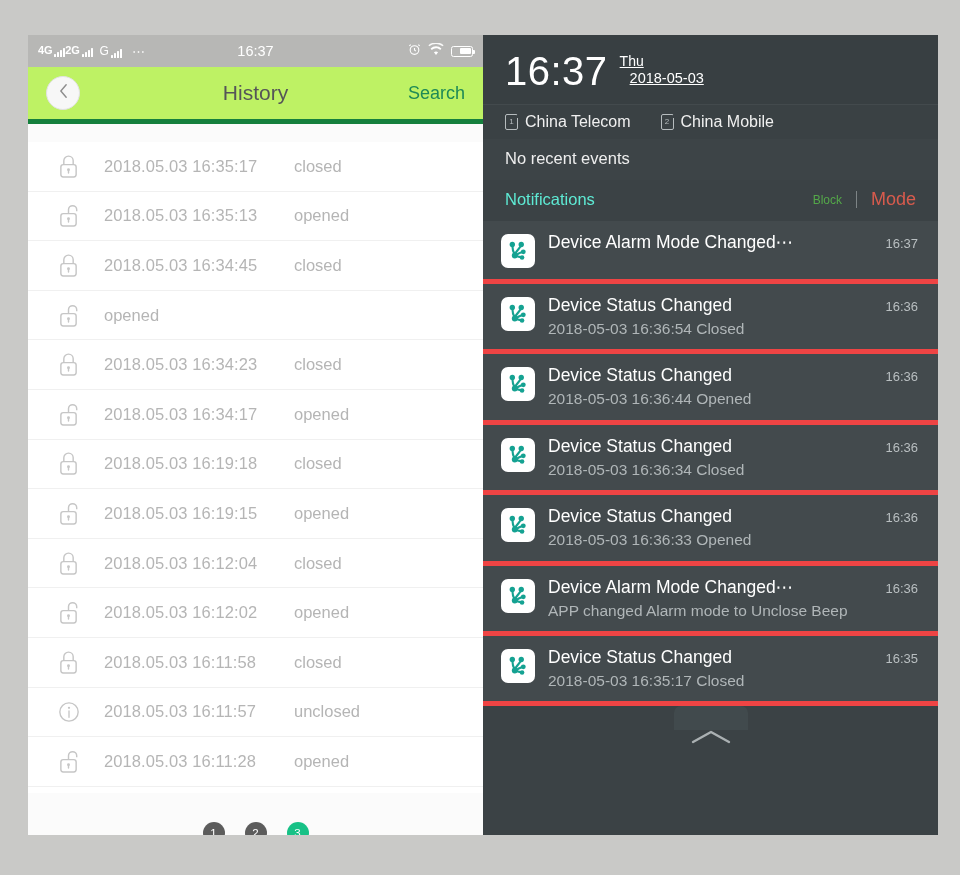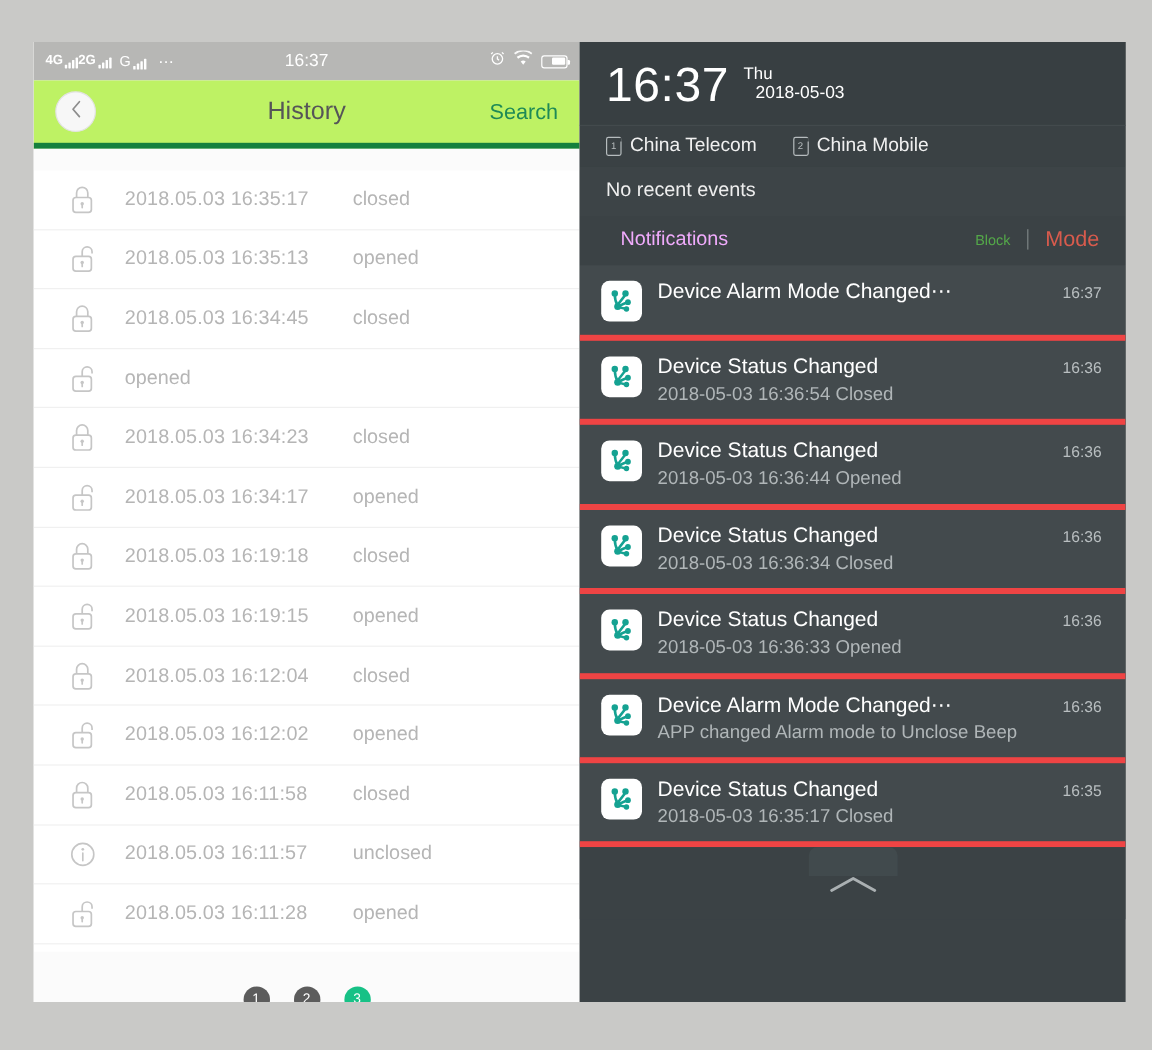--- a/index.html
+++ b/index.html
@@ -134,21 +134,21 @@
     overflow: hidden;
     color: #ffffff;
   }
 
   .r-clockbar {
     padding: 16px 22px 13px 22px;
     display: flex; align-items: flex-start; gap: 12px;
     background: #383f42;
   }
   .r-clock { font-size: 40px; font-weight: 300; line-height: 1; letter-spacing: .5px; }
-  .r-datewrap { padding-top: 2px; line-height: 1.18; }
+  .r-datewrap { padding-top: 2px; line-height: 1.18; text-decoration: underline; }
   .r-dow { font-size: 14px; color: #ffffff; }
   .r-date { font-size: 14.5px; color: #ffffff; margin-left: 10px; }
 
   .r-carriers {
     display:flex; align-items:center; gap: 30px;
     padding: 8px 22px;
     background: #3a4144;
     border-top: 1px solid #434a4d;
   }
   .carrier { display:flex; align-items:center; gap: 7px; font-size: 16px; color:#f0f0f0; }
@@ -169,21 +169,21 @@
     font-size: 16.5px; color: #eeeeee;
     background: #3d4447;
   }
 
   .r-notifbar {
     display:flex; align-items:center;
     padding: 9px 22px 11px 22px;
     background: #3b4245;
     font-size: 16.5px;
   }
-  .r-notif-label { color: #f0abfc; margin-left: 12px; }
+  .r-notif-label { color: #5eead4; }
   .r-notif-actions { margin-left:auto; display:flex; align-items:center; gap: 14px; }
   .act-block { color: #54a849; font-size: 12px; }
   .act-sep { width:1px; height: 17px; background:#7d8486; display:block; }
   .act-clear { color: #d85b4d; font-size: 18px; }
 
   .notif-list { background: #434a4d; }
   .notif-row {
     display: flex; gap: 13px;
     padding: 11px 20px 11px 18px;
     border-bottom: 5px solid #ef4444;

